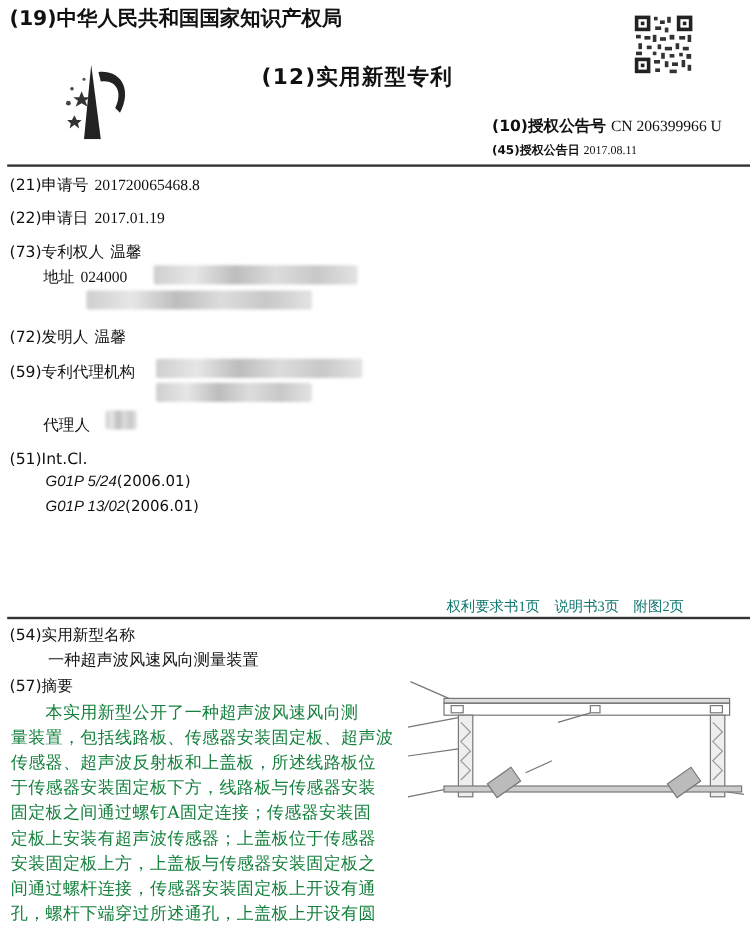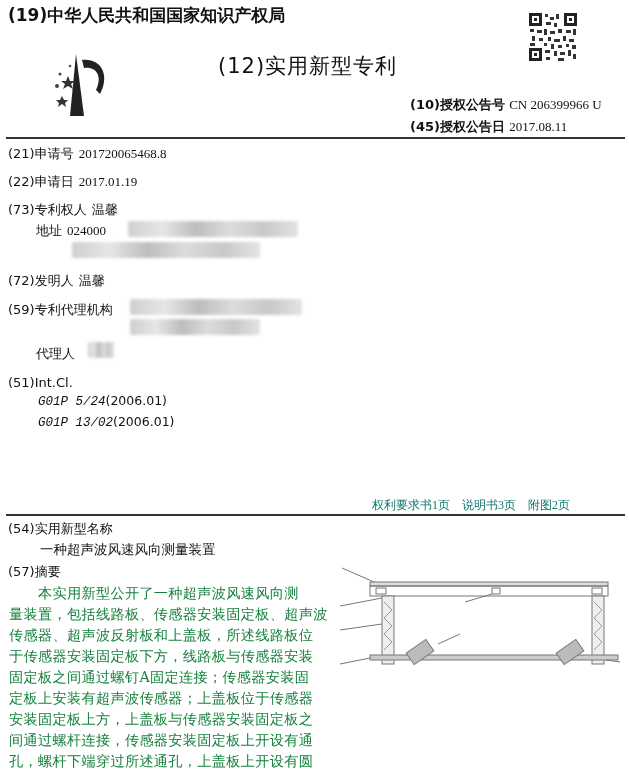--- a/index.html
+++ b/index.html
@@ -9,40 +9,40 @@
   .bold { font-weight: bold; text-align: right; }
   .serif { font-family: "Liberation Serif", "DejaVu Serif", serif; }
   .hr { position: absolute; left: 6px; width: 619px; height: 2px; background: #333; }
   .blur { position: absolute; background: linear-gradient(90deg,#cfcfcf,#e6e6e6 20%,#bdbdbd 40%,#dcdcdc 60%,#c8c8c8 80%,#e3e3e3);
           filter: blur(1.5px); border-radius: 2px; }
   .label { font-size: 13px; font-weight: normal; }
   .val { font-size: 13px; }
   .abstract-line { position: absolute; left: 9px; font-size: 14.2px; letter-spacing: 0.3px; color: #15803d;
                    font-family: "DejaVu Serif", "Liberation Serif", serif; }
   .ipc { font-size: 12.5px; }
-  .ipc i { font-family: Liberation Mono, monospace; }
+  .ipc i { font-family: Liberation Sans, sans-serif; }
 </style>
 </head>
 <body>
 
 <div class="abs bold" style="left:8px;top:4px;font-size:17px;">(19)中华人民共和国国家知识产权局</div>
 
 <div class="abs" style="left:40px;top:46px;width:70px;height:70px;">
   <svg width="70" height="70" viewBox="0 0 70 70">
     <path d="M36 8 L44 70 L30 70 Z" fill="#222"></path>
     <path d="M42 14 C62 12, 70 30, 60 48 L56 44 C63 30, 56 20, 44 22 Z" fill="#222"></path>
     <polygon points="28,30 30,35 35,35 31,38 33,43 28,40 23,43 25,38 21,35 26,35" fill="#333"></polygon>
     <polygon points="22,50 24,54 28,54 25,57 26,61 22,58 18,61 19,57 16,54 20,54" fill="#333"></polygon>
     <circle cx="17" cy="40" r="2" fill="#444"></circle>
     <circle cx="20" cy="28" r="1.5" fill="#444"></circle>
     <circle cx="30" cy="20" r="1.3" fill="#555"></circle>
   </svg>
 </div>
 
-<div class="abs" style="left:218px;top:52px;font-size:21px;letter-spacing:1px;">(12)实用新型专利</div>
+<div class="abs" style="left:218px;top:52px;font-size:18px;letter-spacing:1px;font-weight:bold;">(12)实用新型专利</div>
 
 <div class="abs" style="left:528px;top:12px;width:50px;height:50px;">
   <svg width="50" height="50" viewBox="0 0 50 50">
     <rect width="50" height="50" fill="#fff"></rect>
     <rect x="1" y="1" width="13" height="13" fill="#222"></rect>
       <rect x="4" y="4" width="7" height="7" fill="#fff"></rect>
       <rect x="6" y="6" width="3" height="3" fill="#222"></rect>
     <rect x="36" y="1" width="13" height="13" fill="#222"></rect>
       <rect x="39" y="4" width="7" height="7" fill="#fff"></rect>
       <rect x="41" y="6" width="3" height="3" fill="#222"></rect>
@@ -82,21 +82,21 @@
         <rect x="18" y="45" width="4" height="3"></rect>
       <rect x="30" y="46" width="6" height="3"></rect>
     </g>
   </svg>
 </div>
 
 <div class="abs" style="left:410px;top:96px;font-size:13px;">
   <span class="bold">(10)授权公告号</span>
   <span class="serif">CN 206399966 U</span>
 </div>
-<div class="abs" style="left:410px;top:118px;font-size:13px;">
+<div class="abs" style="left:410px;top:118px;font-size:10px;">
   <span class="bold">(45)授权公告日</span>
   <span class="serif">2017.08.11</span>
 </div>
 
 <div class="hr" style="top:137px;"></div>
 
 <div class="abs" style="left:8px;top:143px;">
   <span class="label">(21)申请号</span>
   <span class="val serif">201720065468.8</span>
 </div>

